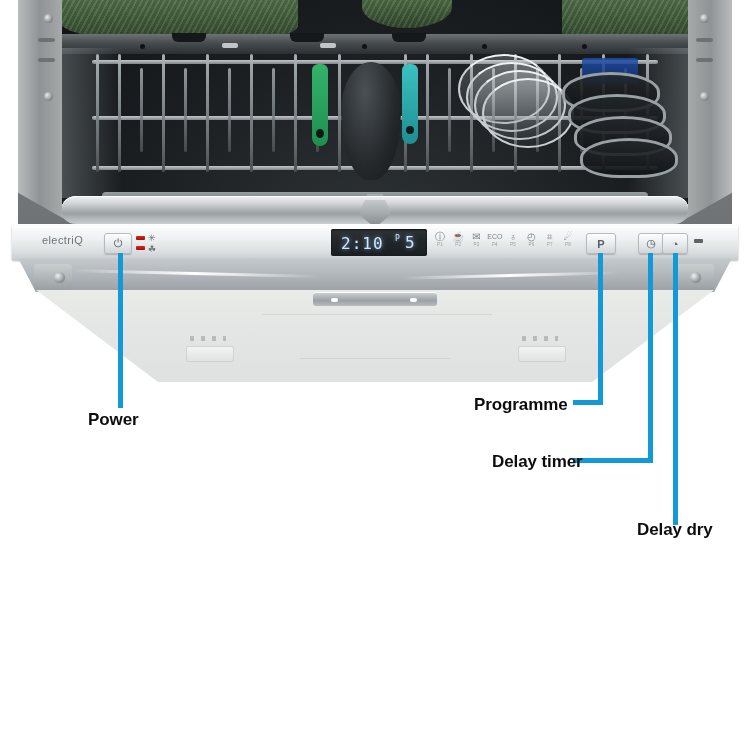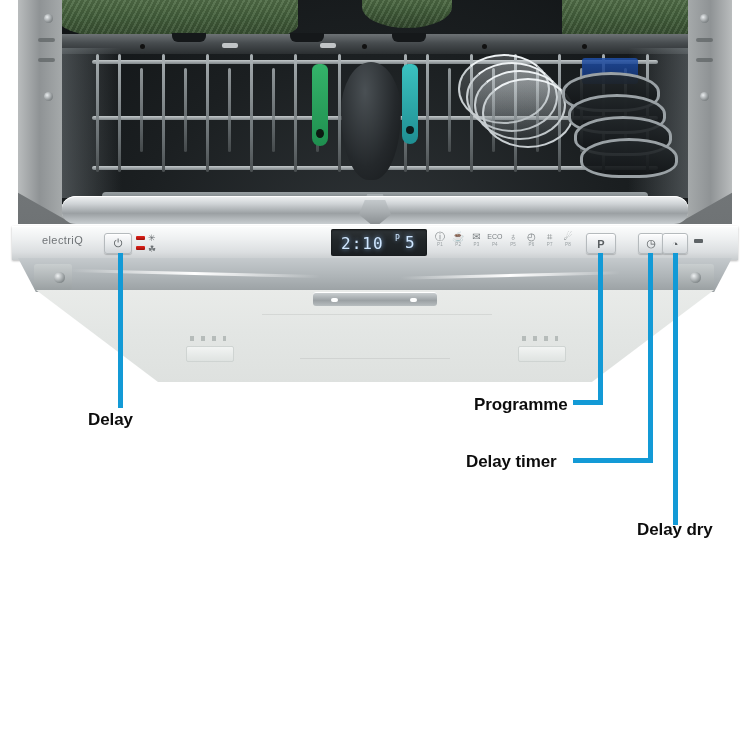--- a/index.html
+++ b/index.html
@@ -386,26 +386,26 @@
     <div class="plate-sm" style="left:186px;top:88px;"></div>
     <div class="plate-dots" style="left:190px;top:78px;"></div>
     <div class="plate-sm" style="left:518px;top:88px;"></div>
     <div class="plate-dots" style="left:522px;top:78px;"></div>
 
     <div class="faint-line" style="left:262px;top:56px;width:230px;"></div>
     <div class="faint-line" style="left:300px;top:100px;width:150px;"></div>
   </div>
 
   <div class="cl" style="left:118px;top:253px;width:5px;height:155px;"></div>
-  <div class="lbl" style="left:88px;top:410px;">Delay</div>
+  <div class="lbl" style="left:88px;top:410px;">Power</div>
 
   <div class="cl" style="left:598px;top:253px;width:5px;height:152px;"></div>
   <div class="cl" style="left:573px;top:400px;width:30px;height:5px;"></div>
   <div class="lbl" style="left:474px;top:395px;">Programme</div>
 
   <div class="cl" style="left:648px;top:253px;width:5px;height:210px;"></div>
   <div class="cl" style="left:573px;top:458px;width:80px;height:5px;"></div>
-  <div class="lbl" style="left:466px;top:452px;">Delay timer</div>
+  <div class="lbl" style="left:492px;top:452px;">Delay timer</div>
 
   <div class="cl" style="left:673px;top:253px;width:5px;height:272px;"></div>
   <div class="lbl" style="left:637px;top:520px;">Delay dry</div>
 
 </div>
 
 </body></html>

